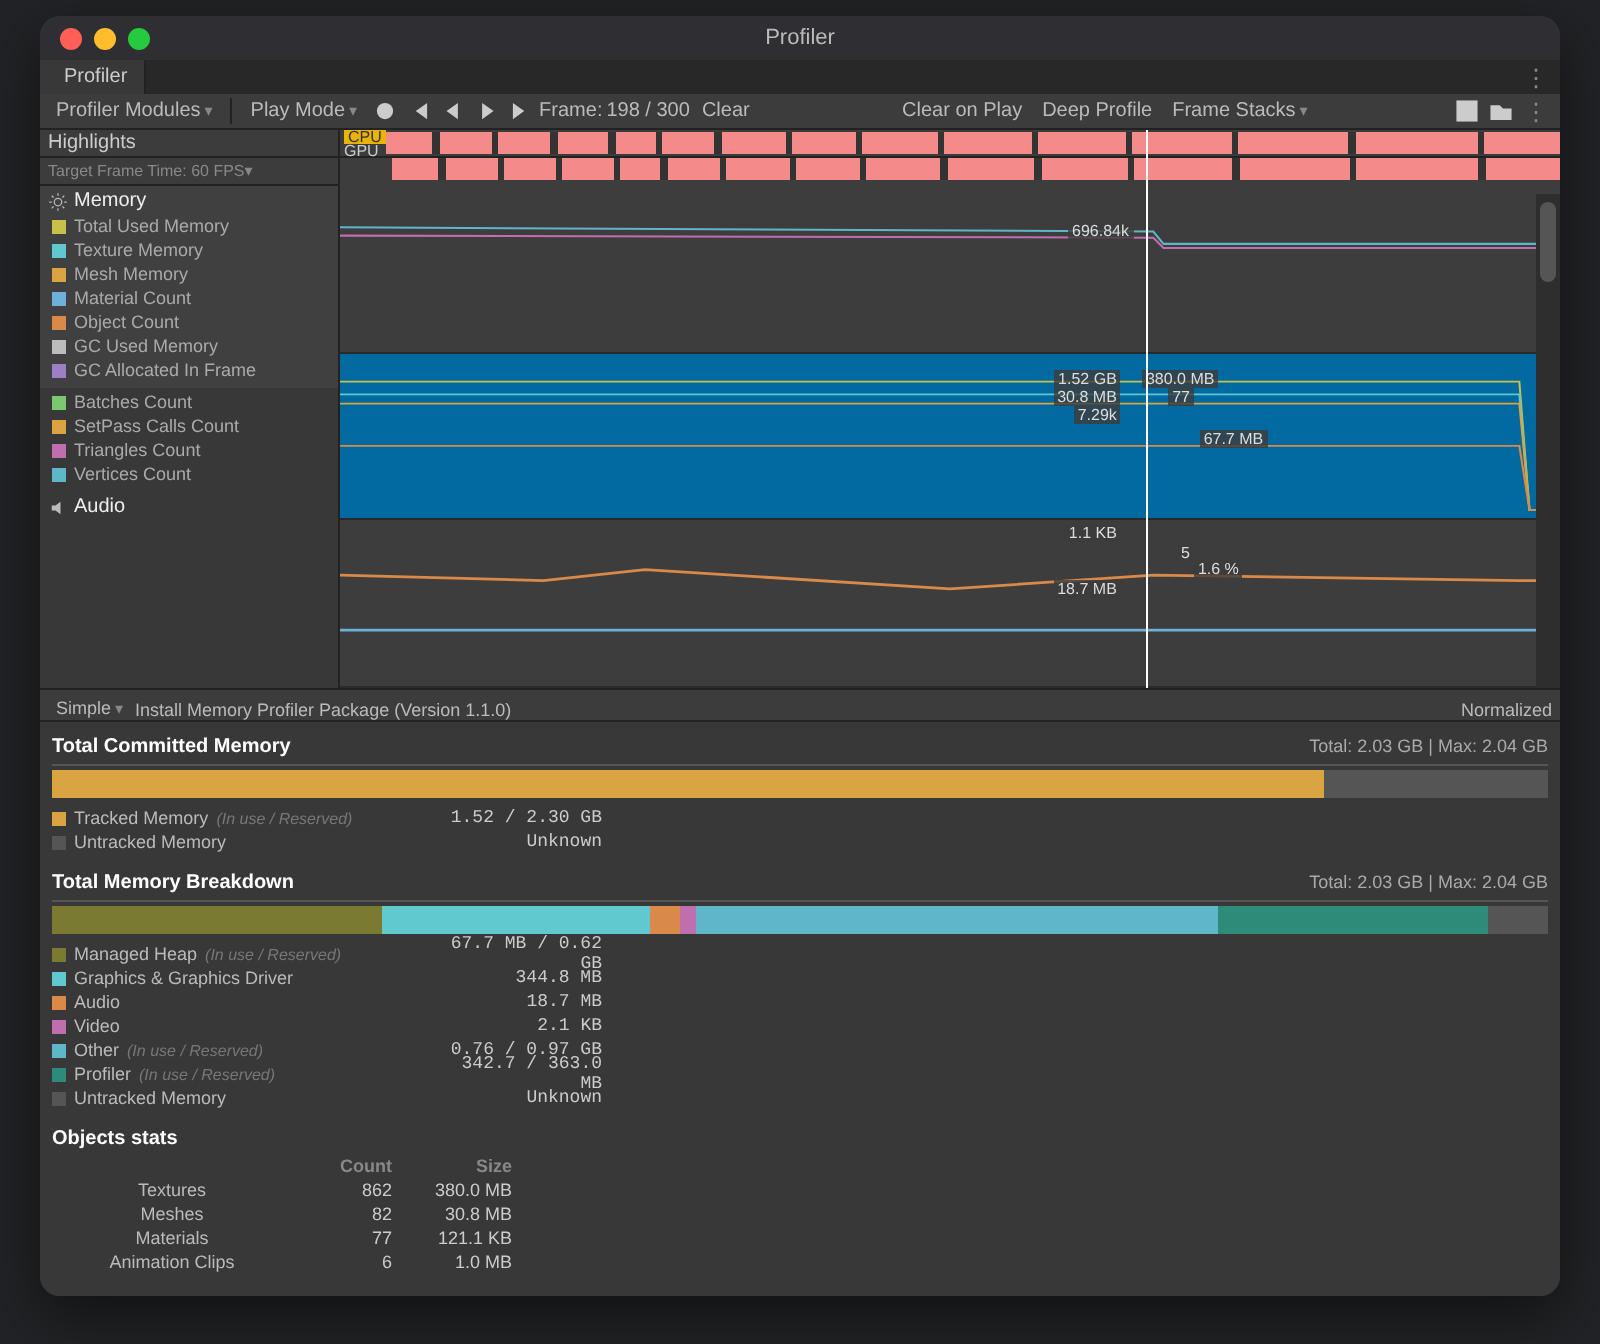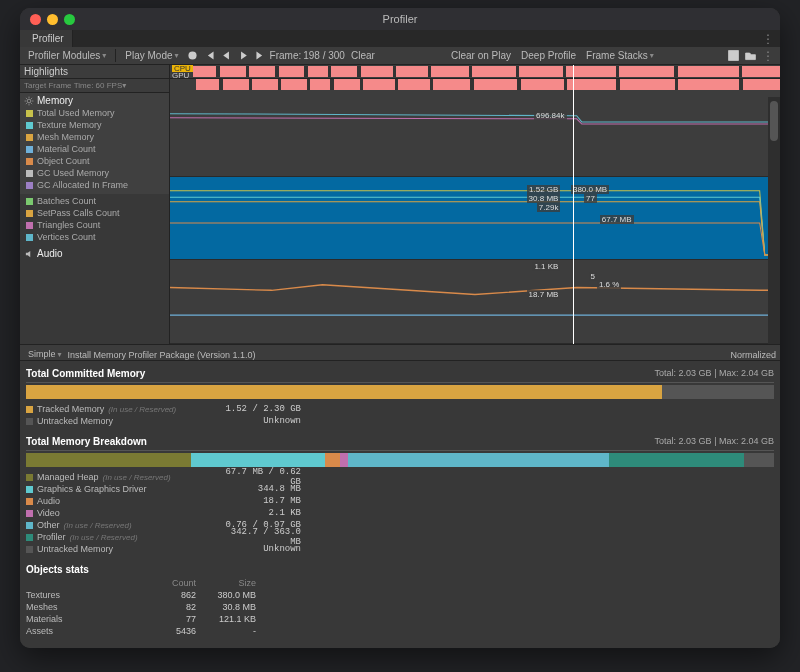--- a/index.html
+++ b/index.html
@@ -53,22 +53,22 @@
   .sectitle { font-weight: bold; color: #fff; padding: 3px 0; font-size: 10px; border-bottom: 1px solid #555; display: flex; }
   .sectitle .r { margin-left: auto; font-weight: normal; color: #aaa; font-size: 9px; }
   .stackbar { height: 14px; background: #2a2a2a; display: flex; margin: 2px 0 4px 0; position: relative; }
   .seg { height: 100%; }
   .kv { display: flex; align-items: center; height: 12px; font-size: 9px; }
   .kv .lab { display: flex; align-items: center; gap: 4px; width: 190px; color: #bbb;}
   .kv .lab em { color: #777; font-style: italic; font-size: 8px;}
   .kv .val { width: 85px; text-align: right; color: #ccc; font-family: Liberation Mono, monospace;}
   .stats { margin-top: 6px;}
   .statrow { display: flex; height: 12px; font-size: 9px;}
-  .statrow .c0 { width: 120px; color: #bbb;} .statrow .c1 { width: 50px; text-align: right;} .statrow .c2 { width: 60px; text-align: right;}
-  .statrow.h { color: #888; }
+  .statrow .c0 { width: 120px; color: #bbb; text-align: center;} .statrow .c1 { width: 50px; text-align: right;} .statrow .c2 { width: 60px; text-align: right;}
+  .statrow.h { color: #888; font-weight: bold; }
 </style>
 </head>
 <body>
 
 <div class="window">
   <div class="titlebar">
     <div class="traffic">
       <div class="tl r"></div>
       <div class="tl y"></div>
       <div class="tl g"></div>
@@ -417,21 +417,21 @@
             <div class="c0">Meshes</div>
             <div class="c1">82</div>
             <div class="c2">30.8 MB</div>
           </div>
           <div class="statrow">
             <div class="c0">Materials</div>
             <div class="c1">77</div>
             <div class="c2">121.1 KB</div>
           </div>
           <div class="statrow">
-            <div class="c0">Assets</div>
-            <div class="c1">5436</div>
-            <div class="c2">-</div>
+            <div class="c0">Animation Clips</div>
+            <div class="c1">6</div>
+            <div class="c2">1.0 MB</div>
           </div>
         </div>
 
     </div>
   </div>
 </div>
 
 </body></html>

